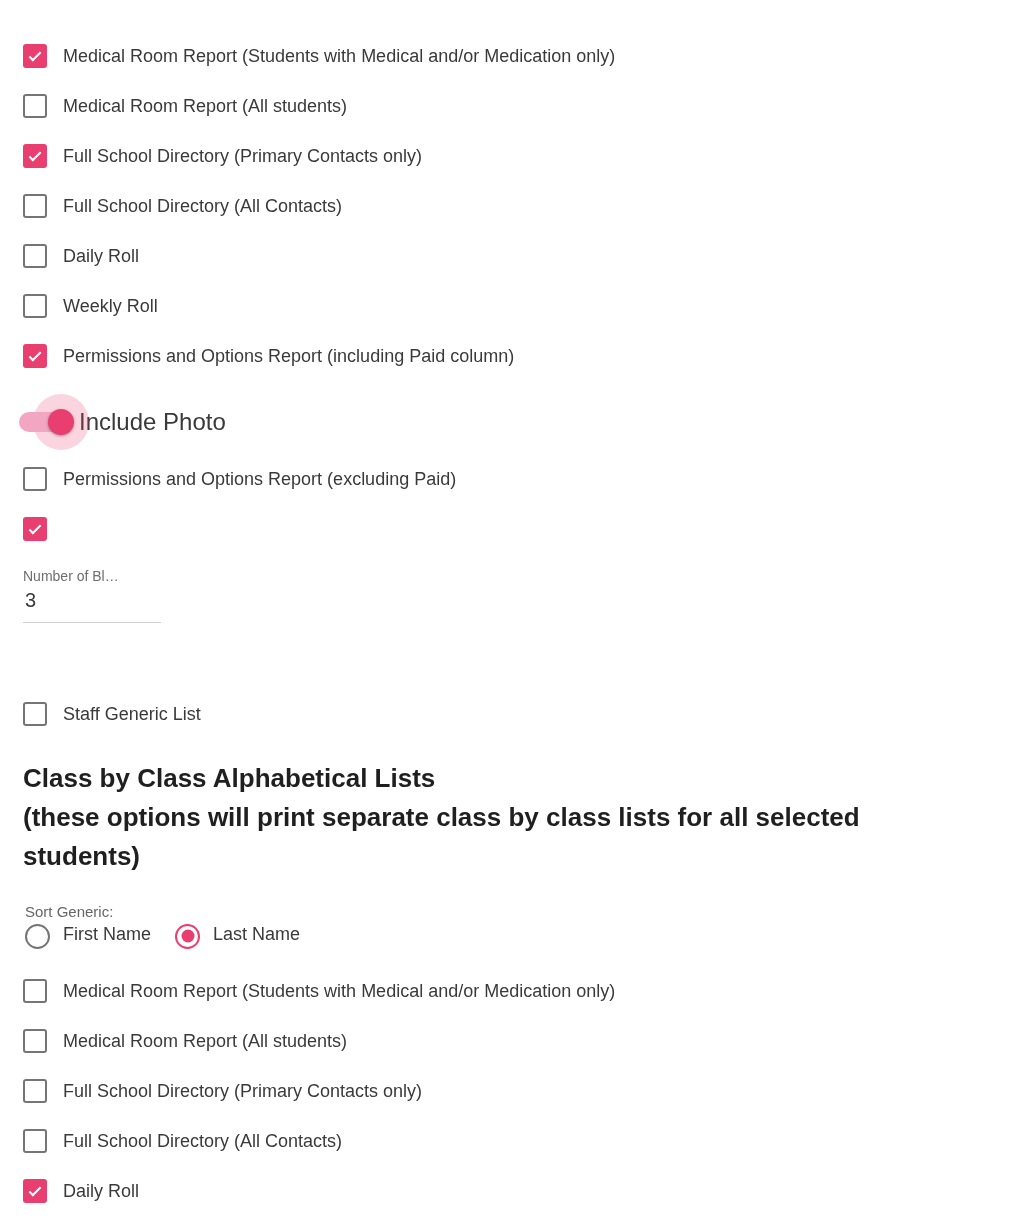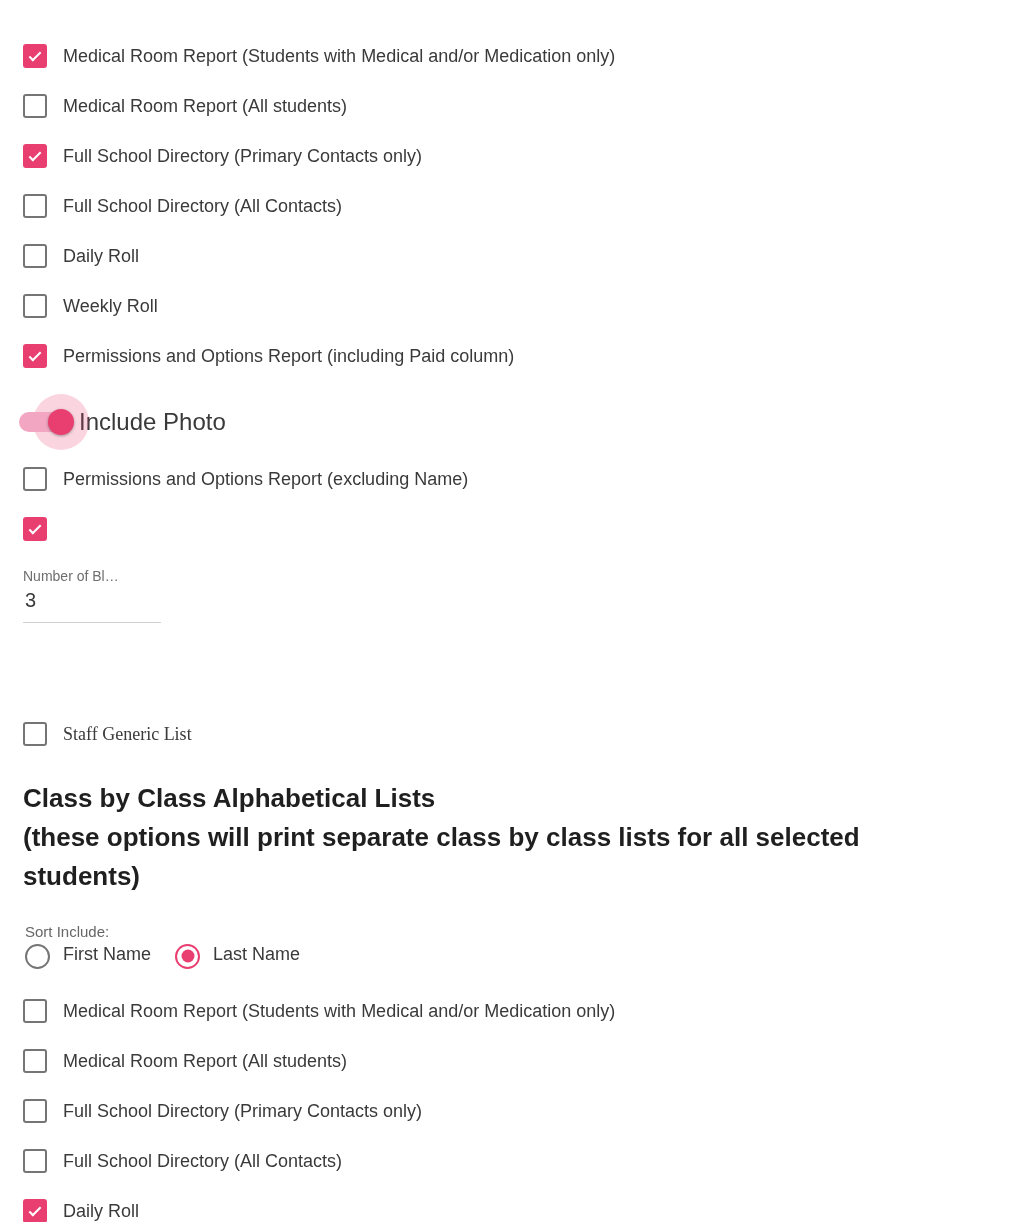--- a/index.html
+++ b/index.html
@@ -80,21 +80,21 @@
     border: none;
     border-bottom: 1px solid #cfcfcf;
     padding: 4px 0 10px 2px;
     font-size: 20px;
     color: #3a3a3a;
     font-family: "Liberation Sans", "DejaVu Sans", sans-serif;
     outline: none;
     background: transparent;
   }
 
-  .mt-staff { margin-top: 99px; font-family: Liberation Serif, serif; }
+  .mt-staff { margin-top: 79px; }
 
   
   .heading {
     margin: 33px 0 0 23px;
     max-width: 930px;
     font-size: 26px;
     line-height: 39px;
     font-weight: bold;
     color: #1f1f1f;
   }
@@ -171,21 +171,21 @@
     <span class="switch">
       <span class="toggle-ripple"></span>
       <span class="toggle-track"></span>
       <span class="toggle-thumb"></span>
     </span>
     <span class="toggle-label">Include Photo</span>
   </div>
 
   <div class="cb-row">
     <span class="checkbox"></span>
-    <span class="cb-label">Permissions and Options Report (excluding Name)</span>
+    <span class="cb-label">Permissions and Options Report (excluding Paid)</span>
   </div>
   <div class="cb-row">
     <span class="checkbox checked">
         <span class="check-icon"></span>
       </span>
   </div>
 
   <div class="field">
     <div class="field-label">Number of Bl…</div>
     <input class="field-input" type="text" value="3" style="">
@@ -194,21 +194,21 @@
   <div class="cb-row mt-staff">
     <span class="checkbox"></span>
     <span class="cb-label">Staff Generic List</span>
   </div>
 
   <div class="heading">
     <div>Class by Class Alphabetical Lists</div>
     <div>(these options will print separate class by class lists for all selected students)</div>
   </div>
 
-  <div class="sort-label">Sort Include:</div>
+  <div class="sort-label">Sort Generic:</div>
   <div class="radio-row">
     <span class="radio-option">
       <span class="radio"></span>
       <span class="radio-label">First Name</span>
     </span>
     <span class="radio-option">
       <span class="radio selected">
           <span class="radio-dot"></span>
         </span>
       <span class="radio-label">Last Name</span>

